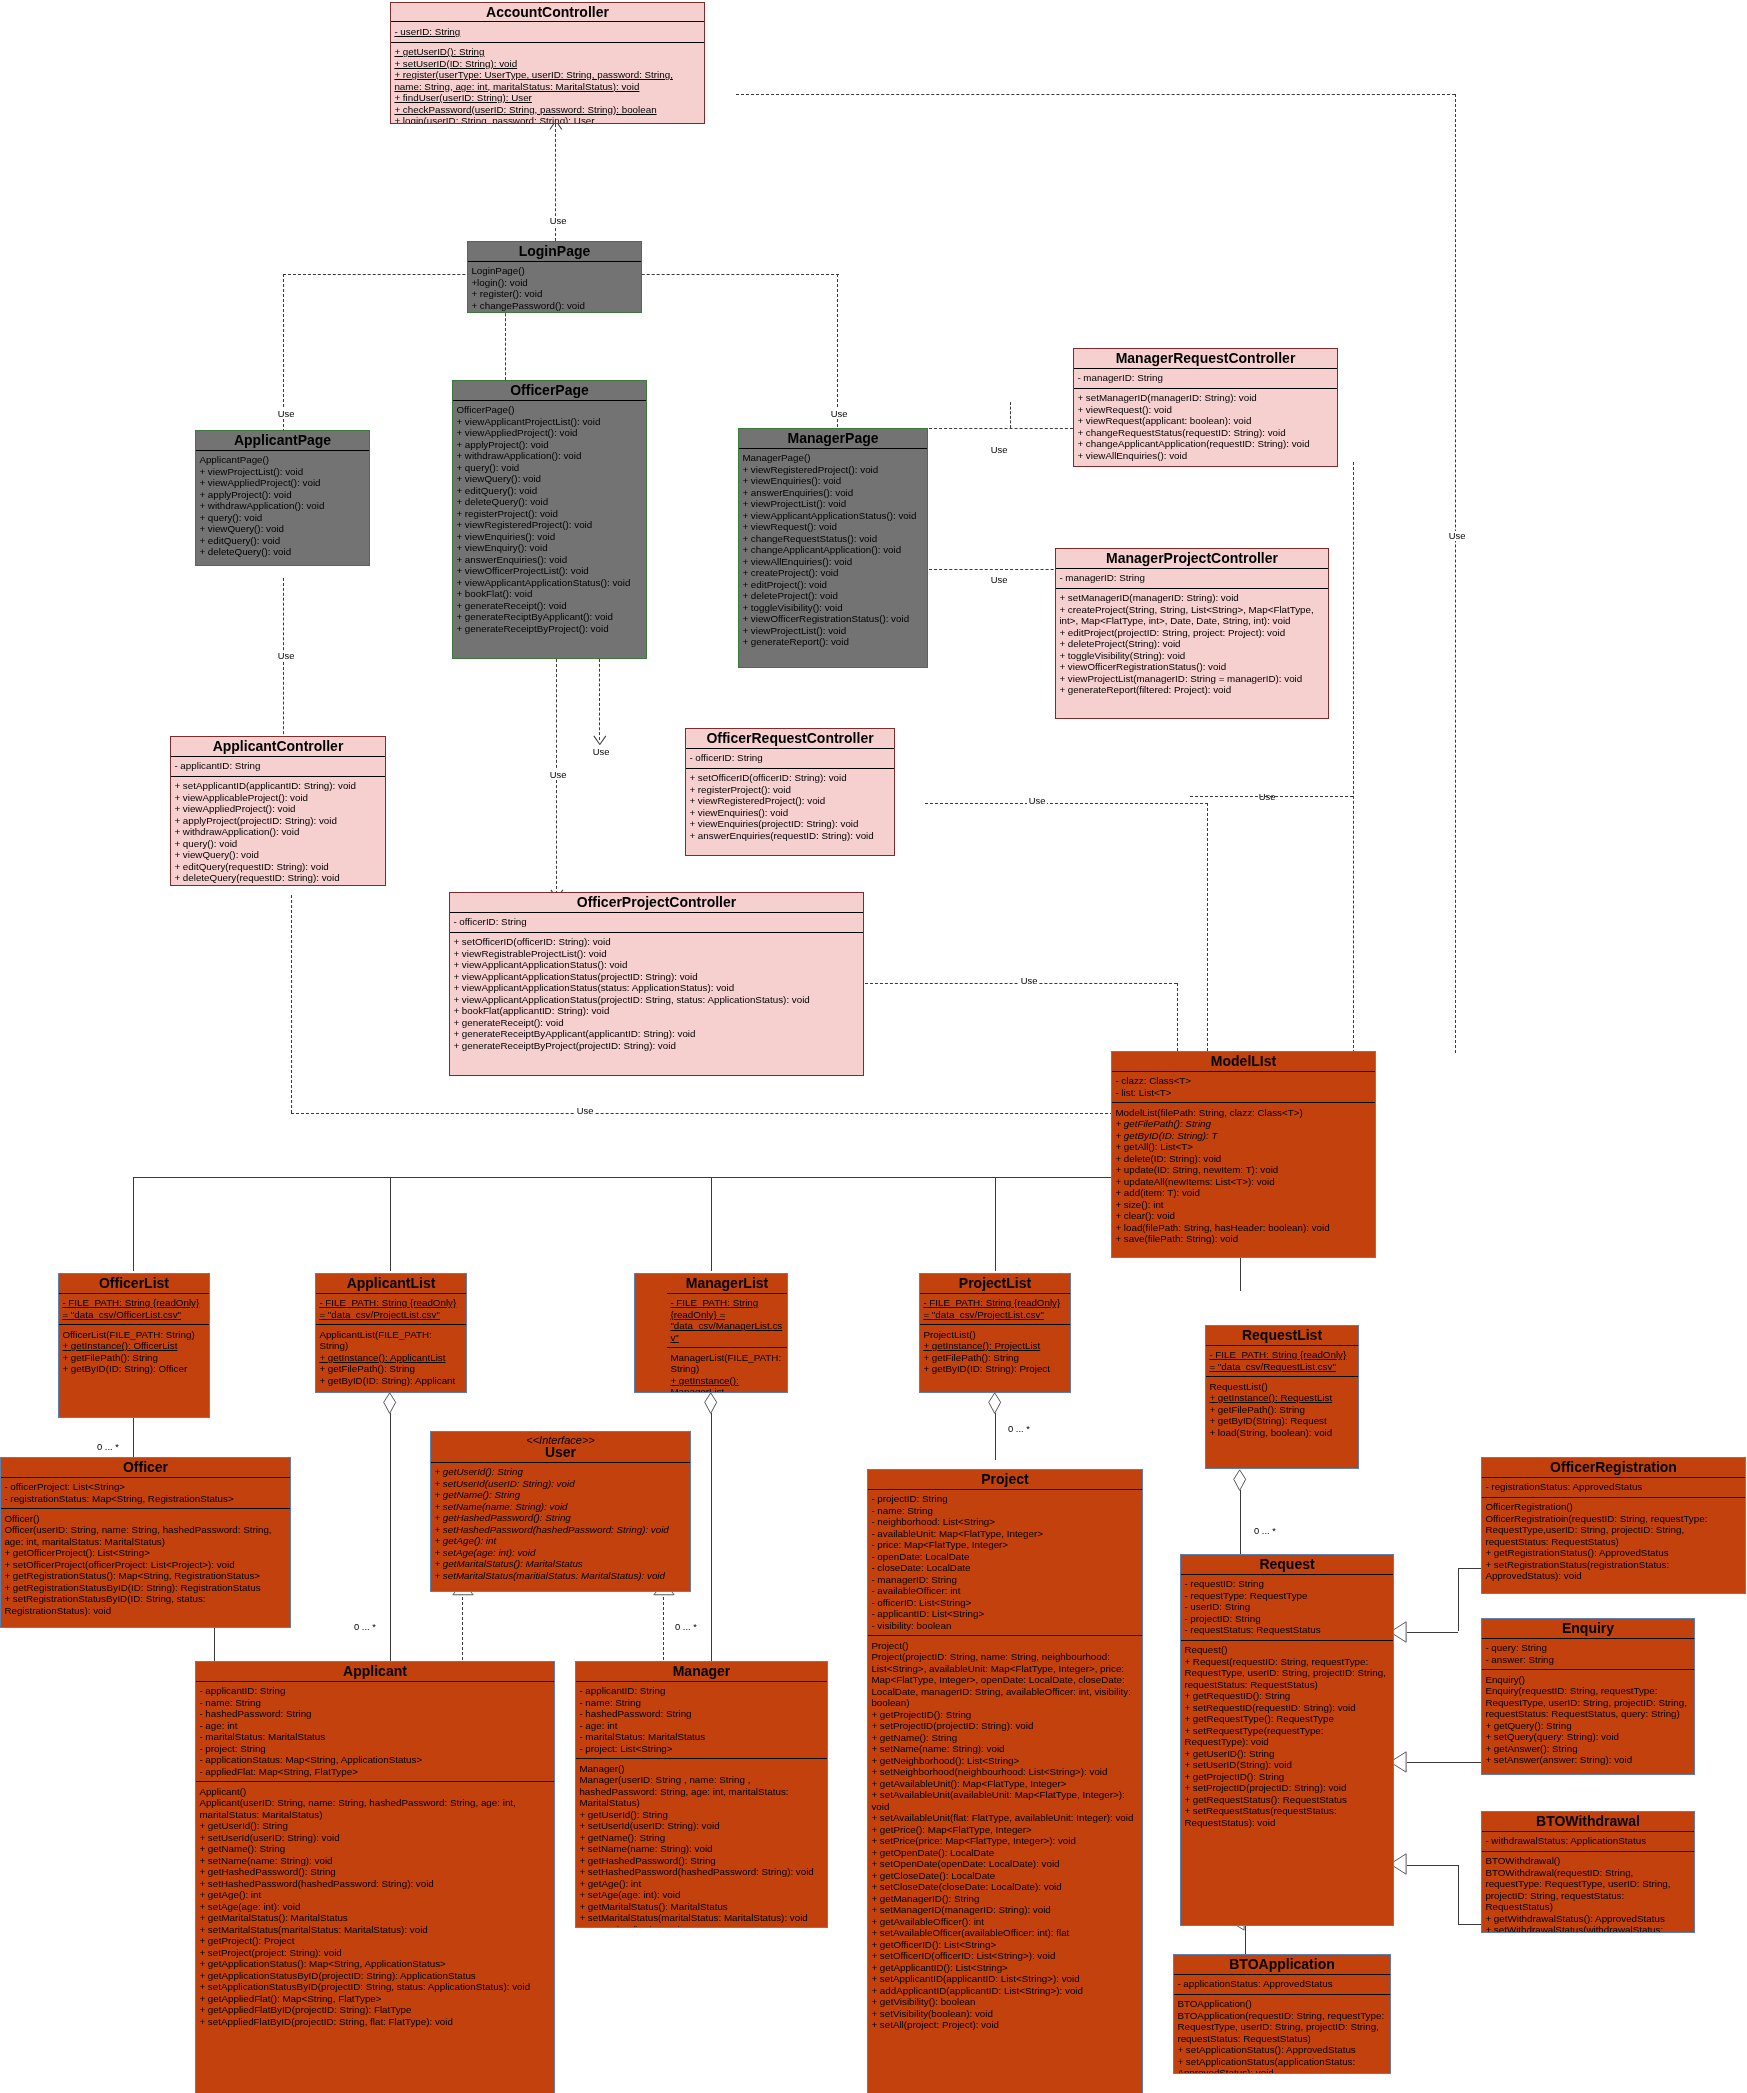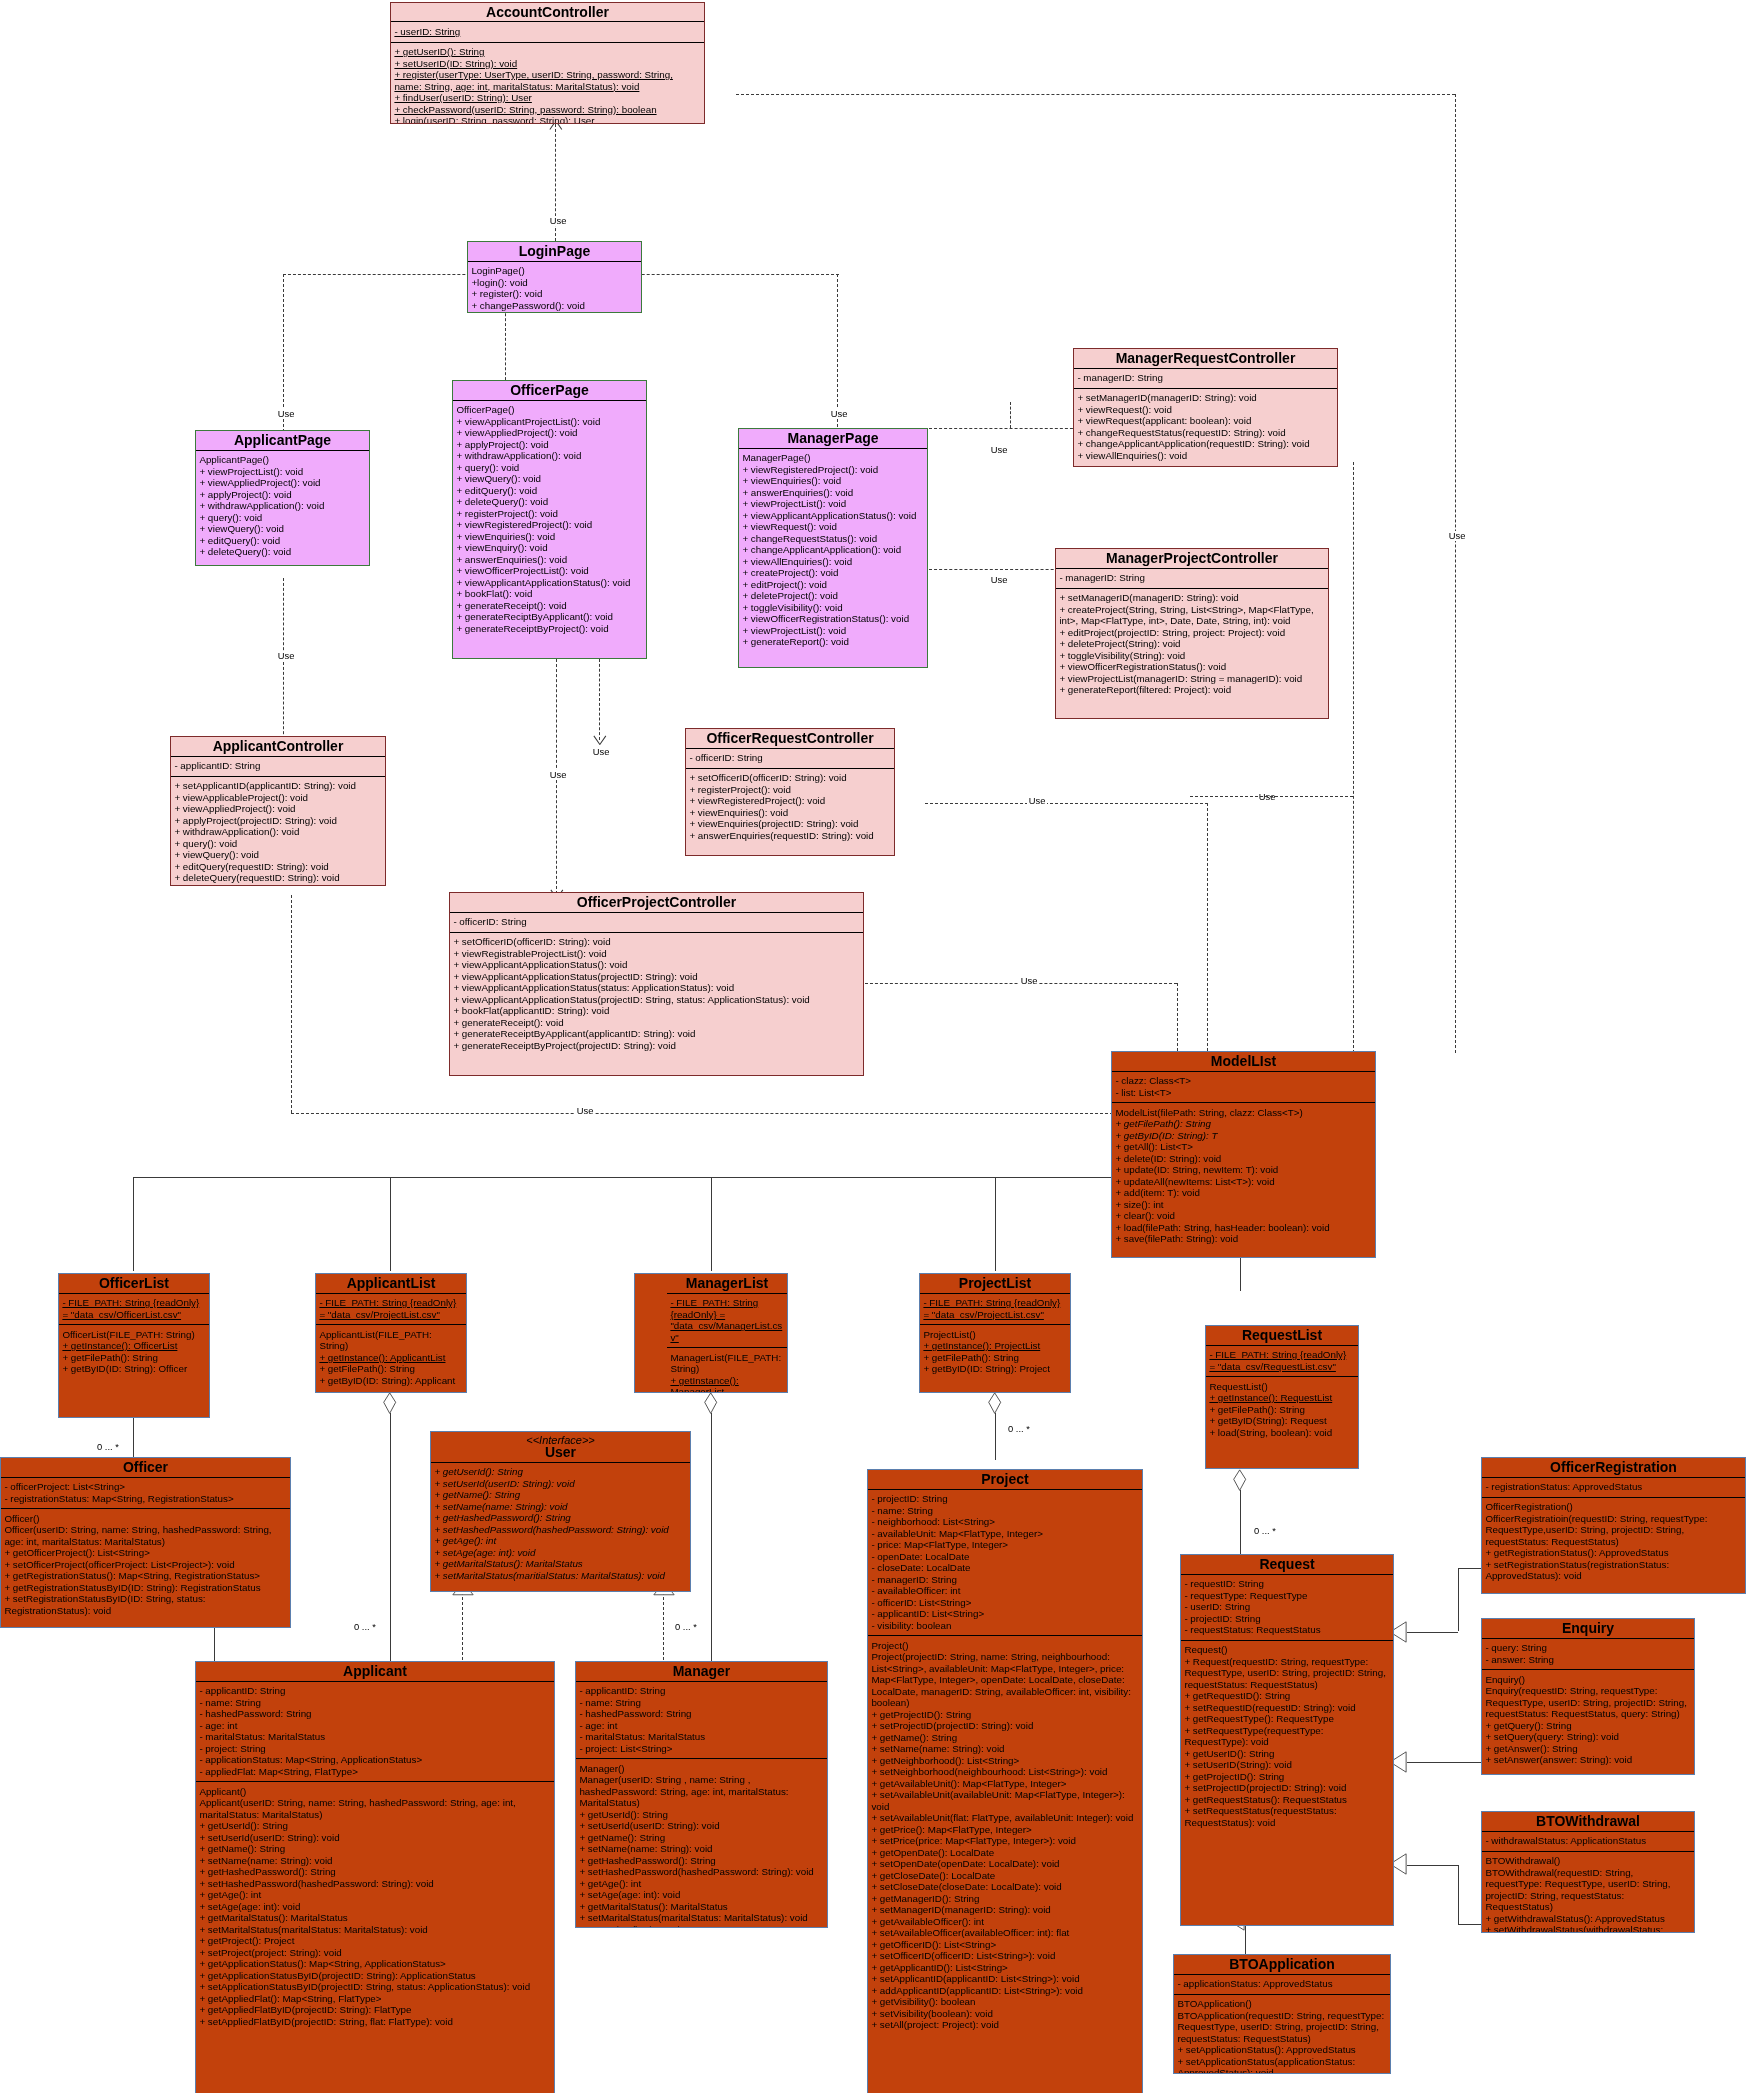--- a/index.html
+++ b/index.html
@@ -18,21 +18,21 @@
   .cls{
     position:absolute;
     box-sizing:border-box;
     border:0.9px solid #7d2b2b;
     background:#f6cfcf;
     font-size:9.8px;
     line-height:11.5px;
     color:#000;
     overflow:hidden;
   }
-  .cls.green{ border-color:#3c7a3c; background:#f0abfc; }
+  .cls.green{ border-color:#3c7a3c; background:#737373; }
   .cls.blue { border-color:#5b7fae; background:#c2410c; }
 
   .cls .title{
     text-align:center;
     font-weight:bold;
     font-size:14px;
     padding:3.4px 2.6px 3.4px 2.6px;
     border-bottom:0.9px solid #000;
     line-height:12px;
   }

